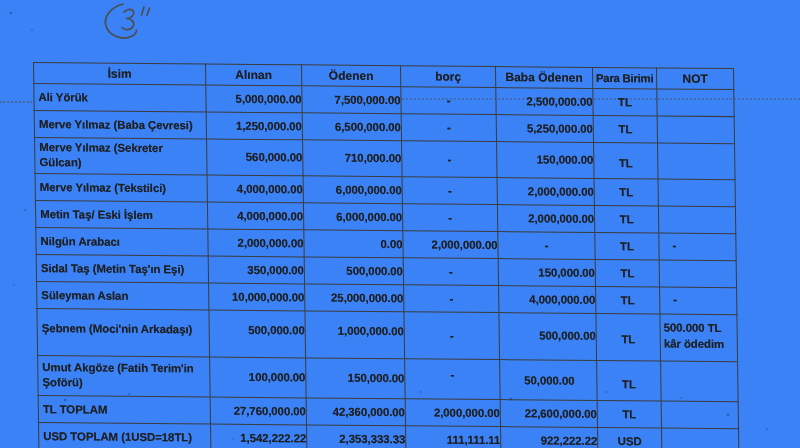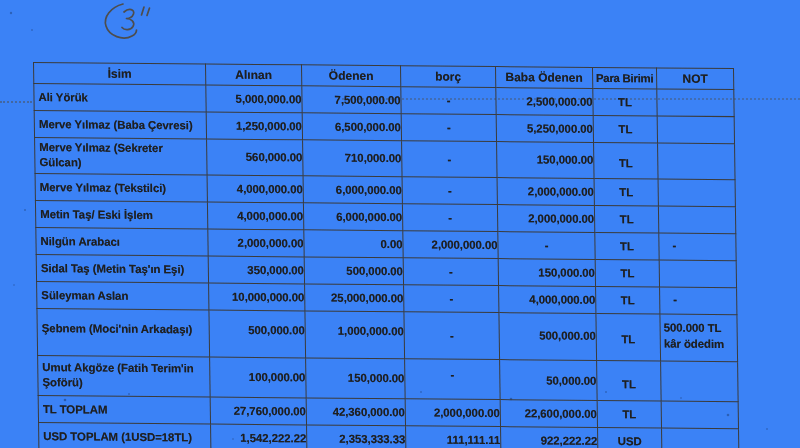--- a/index.html
+++ b/index.html
@@ -89,21 +89,21 @@
   
   tr.r-sebnem td { vertical-align:bottom; padding-bottom:4px; }
   tr.r-sebnem .col-isim, tr.r-sebnem .col-alinan, tr.r-sebnem .col-odenen { padding-bottom:9px; }
   tr.r-sebnem .col-borc { vertical-align:middle; }
   tr.r-sebnem .c-note { padding-bottom:3px; }
 
   
   tr.r-umut td { vertical-align:bottom; padding-bottom:3px; }
   tr.r-umut .c-name { vertical-align:top; padding-top:1px; }
   tr.r-umut .col-borc { padding-bottom:10px; }
-  tr.r-umut .col-fazla_odenen, tr.r-umut .col-para_birimi { padding-bottom:1px; }
+  tr.r-umut .col-fazla_odenen, tr.r-umut .col-para_birimi { padding-bottom:1px;text-align:center; }
 </style>
 </head>
 <body>
 
 <div id="page">
 
   <svg id="handwritten" viewBox="0 0 62 44" aria-hidden="true">
     <path d="M 25 4 C 13 7 5 17 8 26 C 11 36 25 41 34 36 C 37 34.5 38.5 32 38.5 30"></path>
     <path d="M 26 12 C 31 7.5 37 9.5 35.5 14 C 34.5 17 31 19 28.5 18.5 C 33 18.5 37.5 22 35 26.5 C 32.5 30.5 26.5 30.5 24 27.5"></path>
     <path d="M 46 7 L 43.5 15"></path>

